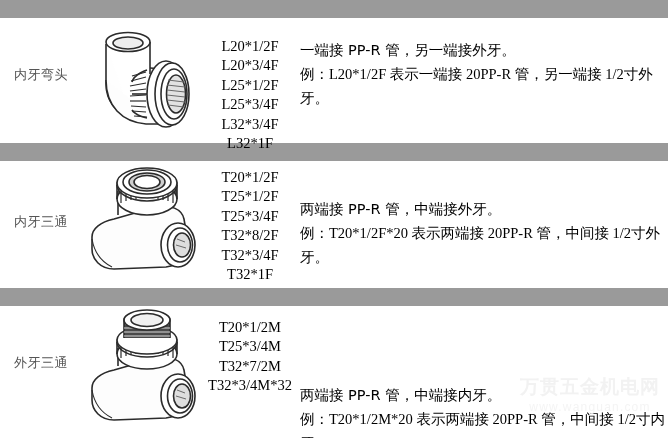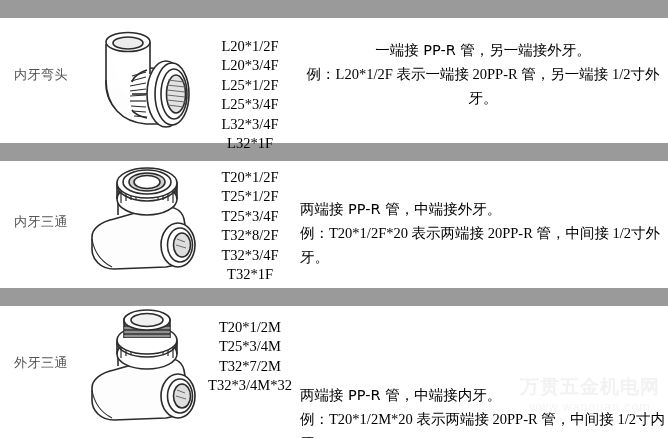--- a/index.html
+++ b/index.html
@@ -90,21 +90,21 @@
   
   .desc {
     position: absolute;
     left: 300px;
     width: 366px;
     font-family: "DejaVu Sans", "Liberation Sans", sans-serif;
     font-size: 14.5px;
     line-height: 24px;
     color: #000000;
   }
-  .row.r0 .desc { top: 20px; text-align: center; }
+  .row.r0 .desc { top: 20px; }
   .row.r1 .desc { top: 36px; }
   .row.r2 .desc { top: 40px; margin-top: 37px; }
   .desc p { margin: 0; white-space: nowrap; }
   .desc p.wrap { white-space: normal; font-family: Liberation Serif, serif; }
 
   
   .watermark {
     position: absolute;
     right: 8px;
     bottom: 24px;

